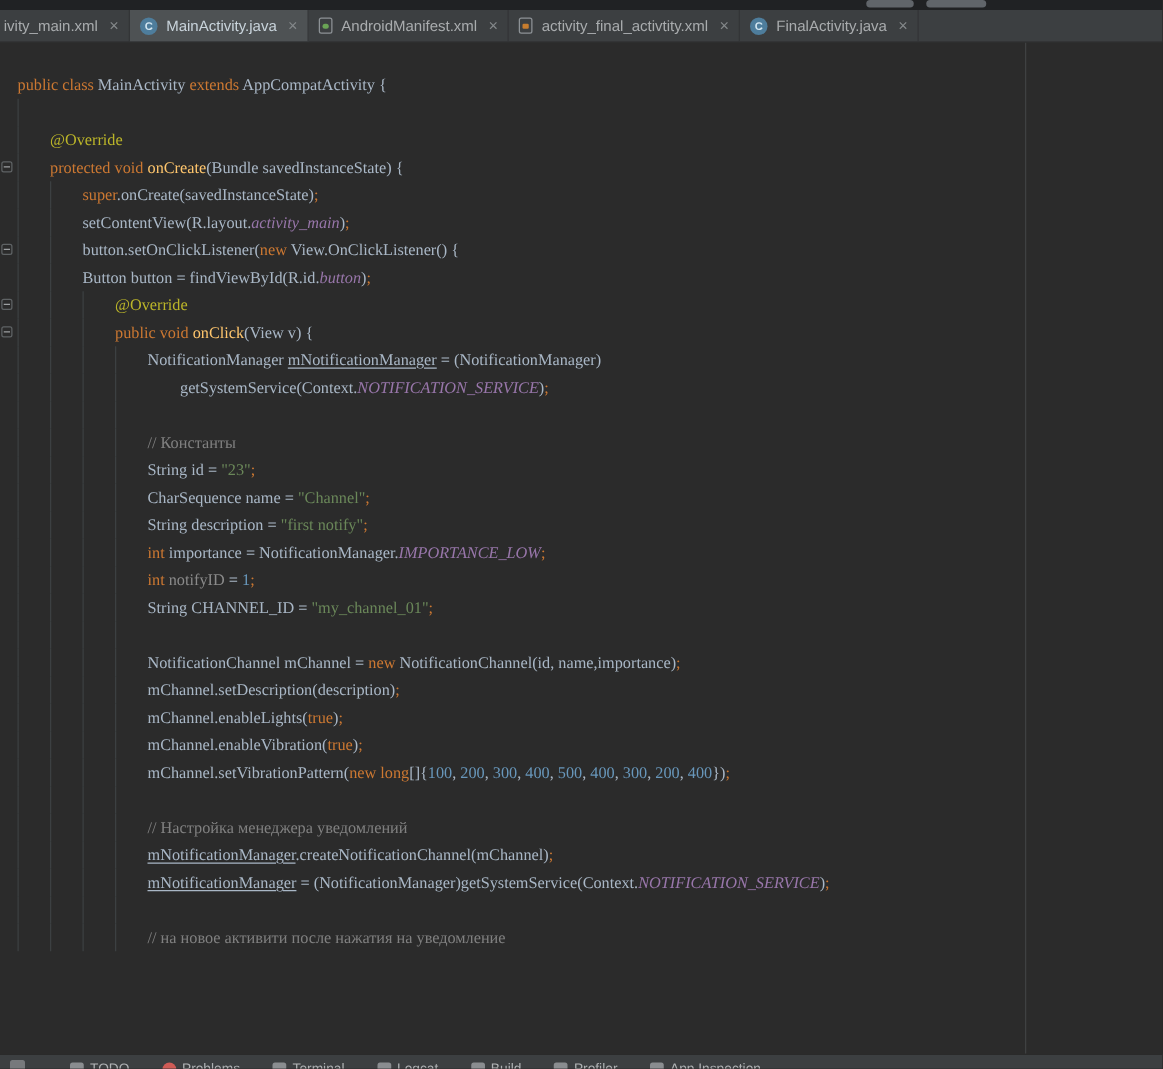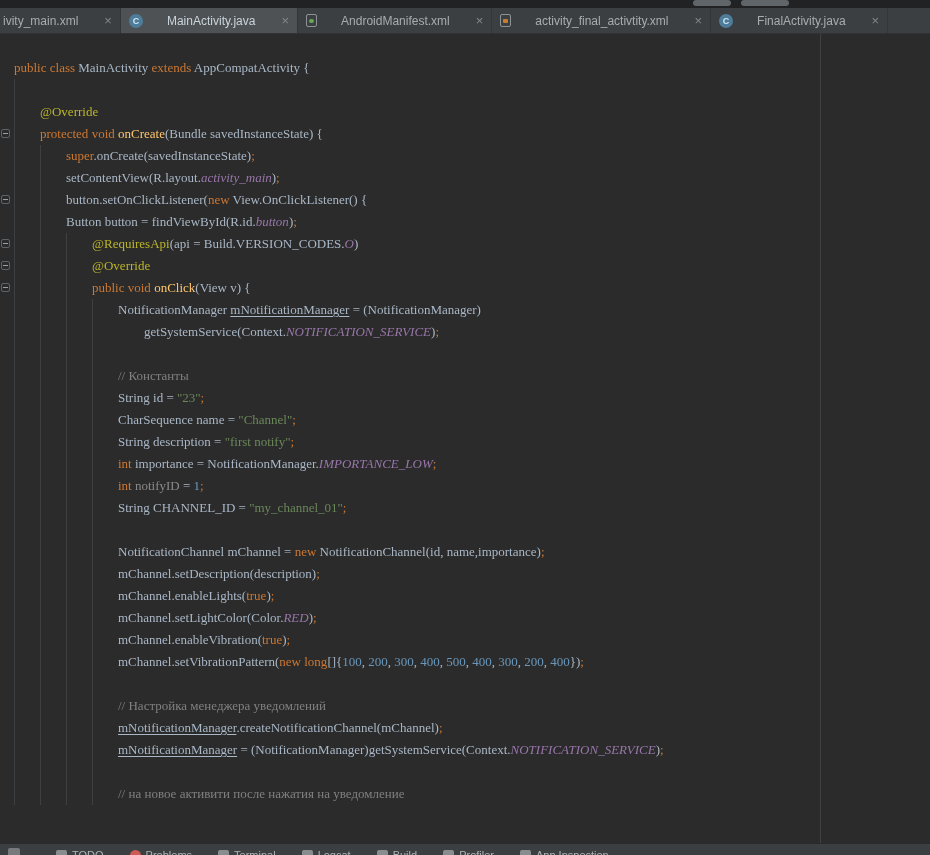--- a/index.html
+++ b/index.html
@@ -16,21 +16,21 @@
   .app{width:930px;height:855px;display:flex;flex-direction:column;overflow:hidden;}
 
   
   .titlebar{height:8px;background:var(--titlebar);position:relative;flex:none;}
   .frag{position:absolute;top:0;height:6px;border-radius:3px;background:#60656a;}
   .frag1{left:693px;width:38px;}
   .frag2{left:741px;width:48px;}
 
   
   .tabbar{height:26px;background:var(--tabbar);display:flex;align-items:stretch;flex:none;border-bottom:1px solid #303233;}
-  .tab{display:flex;align-items:center;gap:24px;padding:0 8px;font-size:12px;color:var(--tab_fg);border-right:1px solid #333537;white-space:nowrap;cursor:default;}
+  .tab{display:flex;align-items:center;gap:7px;padding:0 8px;font-size:12px;color:var(--tab_fg);border-right:1px solid #333537;white-space:nowrap;cursor:default;}
   .tab.noicon{padding-left:3px;}
   .tab.selected{background:var(--tab_active_bg);color:var(--tab_active_fg);}
   .tlabel{line-height:26px;}
   .tclose{color:#84888a;font-size:13px;line-height:13px;margin-left:2px;}
   .ticon{flex:none;display:inline-block;}
   .java-class-icon{width:14px;height:14px;border-radius:50%;background:#4e7d9c;color:#d3e6f1;font-size:9px;font-weight:bold;text-align:center;line-height:14px;}
   .xml-file-icon,.manifest-file-icon{width:11px;height:13px;border:1px solid #8d9296;border-radius:2px;position:relative;}
   .manifest-file-icon::after{content:"";position:absolute;left:2px;top:4px;width:5px;height:4px;border-radius:2px;background:#6aa455;}
   .xml-file-icon::after{content:"";position:absolute;left:2px;top:4px;width:5px;height:4px;border-radius:1px;background:#c77d2e;}
 
@@ -136,26 +136,20 @@
           <span class="codeln"><span class="ig"></span><span class="ig"></span><span class="t-p">button.setOnClickListener(</span><span class="t-k">new</span><span class="t-p"> View.OnClickListener() {</span></span>
         </div>
         <div class="line">
           <span class="gut"></span>
           <span class="codeln"><span class="ig"></span><span class="ig"></span><span class="t-p">Button button = findViewById(R.id.</span><span class="t-f">button</span><span class="t-p">)</span><span class="t-sc">;</span></span>
         </div>
         <div class="line">
           <span class="gut">
             <span class="fold"></span>
           </span>
-          <span class="codeln"><span class="ig"></span><span class="ig"></span><span class="ig"></span><span class="t-a">@RequiresApi</span><span class="t-p">(api = Build.VERSION_CODES.</span><span class="t-f">O</span><span class="t-p">)</span></span>
-        </div>
-        <div class="line">
-          <span class="gut">
-            <span class="fold"></span>
-          </span>
           <span class="codeln"><span class="ig"></span><span class="ig"></span><span class="ig"></span><span class="t-a">@Override</span></span>
         </div>
         <div class="line">
           <span class="gut">
             <span class="fold"></span>
           </span>
           <span class="codeln"><span class="ig"></span><span class="ig"></span><span class="ig"></span><span class="t-k">public</span><span class="t-p"> </span><span class="t-k">void</span><span class="t-p"> </span><span class="t-m">onClick</span><span class="t-p">(View v) {</span></span>
         </div>
         <div class="line">
           <span class="gut"></span>
@@ -205,24 +199,20 @@
           <span class="gut"></span>
           <span class="codeln"><span class="ig"></span><span class="ig"></span><span class="ig"></span><span class="ig"></span><span class="t-p">NotificationChannel mChannel = </span><span class="t-k">new</span><span class="t-p"> NotificationChannel(id, name,importance)</span><span class="t-sc">;</span></span>
         </div>
         <div class="line">
           <span class="gut"></span>
           <span class="codeln"><span class="ig"></span><span class="ig"></span><span class="ig"></span><span class="ig"></span><span class="t-p">mChannel.setDescription(description)</span><span class="t-sc">;</span></span>
         </div>
         <div class="line">
           <span class="gut"></span>
           <span class="codeln"><span class="ig"></span><span class="ig"></span><span class="ig"></span><span class="ig"></span><span class="t-p">mChannel.enableLights(</span><span class="t-k">true</span><span class="t-p">)</span><span class="t-sc">;</span></span>
-        </div>
-        <div class="line">
-          <span class="gut"></span>
-          <span class="codeln"><span class="ig"></span><span class="ig"></span><span class="ig"></span><span class="ig"></span><span class="t-p">mChannel.setLightColor(Color.</span><span class="t-f">RED</span><span class="t-p">)</span><span class="t-sc">;</span></span>
         </div>
         <div class="line">
           <span class="gut"></span>
           <span class="codeln"><span class="ig"></span><span class="ig"></span><span class="ig"></span><span class="ig"></span><span class="t-p">mChannel.enableVibration(</span><span class="t-k">true</span><span class="t-p">)</span><span class="t-sc">;</span></span>
         </div>
         <div class="line">
           <span class="gut"></span>
           <span class="codeln"><span class="ig"></span><span class="ig"></span><span class="ig"></span><span class="ig"></span><span class="t-p">mChannel.setVibrationPattern(</span><span class="t-k">new</span><span class="t-p"> </span><span class="t-k">long</span><span class="t-p">[]{</span><span class="t-n">100</span><span class="t-p">, </span><span class="t-n">200</span><span class="t-p">, </span><span class="t-n">300</span><span class="t-p">, </span><span class="t-n">400</span><span class="t-p">, </span><span class="t-n">500</span><span class="t-p">, </span><span class="t-n">400</span><span class="t-p">, </span><span class="t-n">300</span><span class="t-p">, </span><span class="t-n">200</span><span class="t-p">, </span><span class="t-n">400</span><span class="t-p">})</span><span class="t-sc">;</span></span>
         </div>
         <div class="line">

